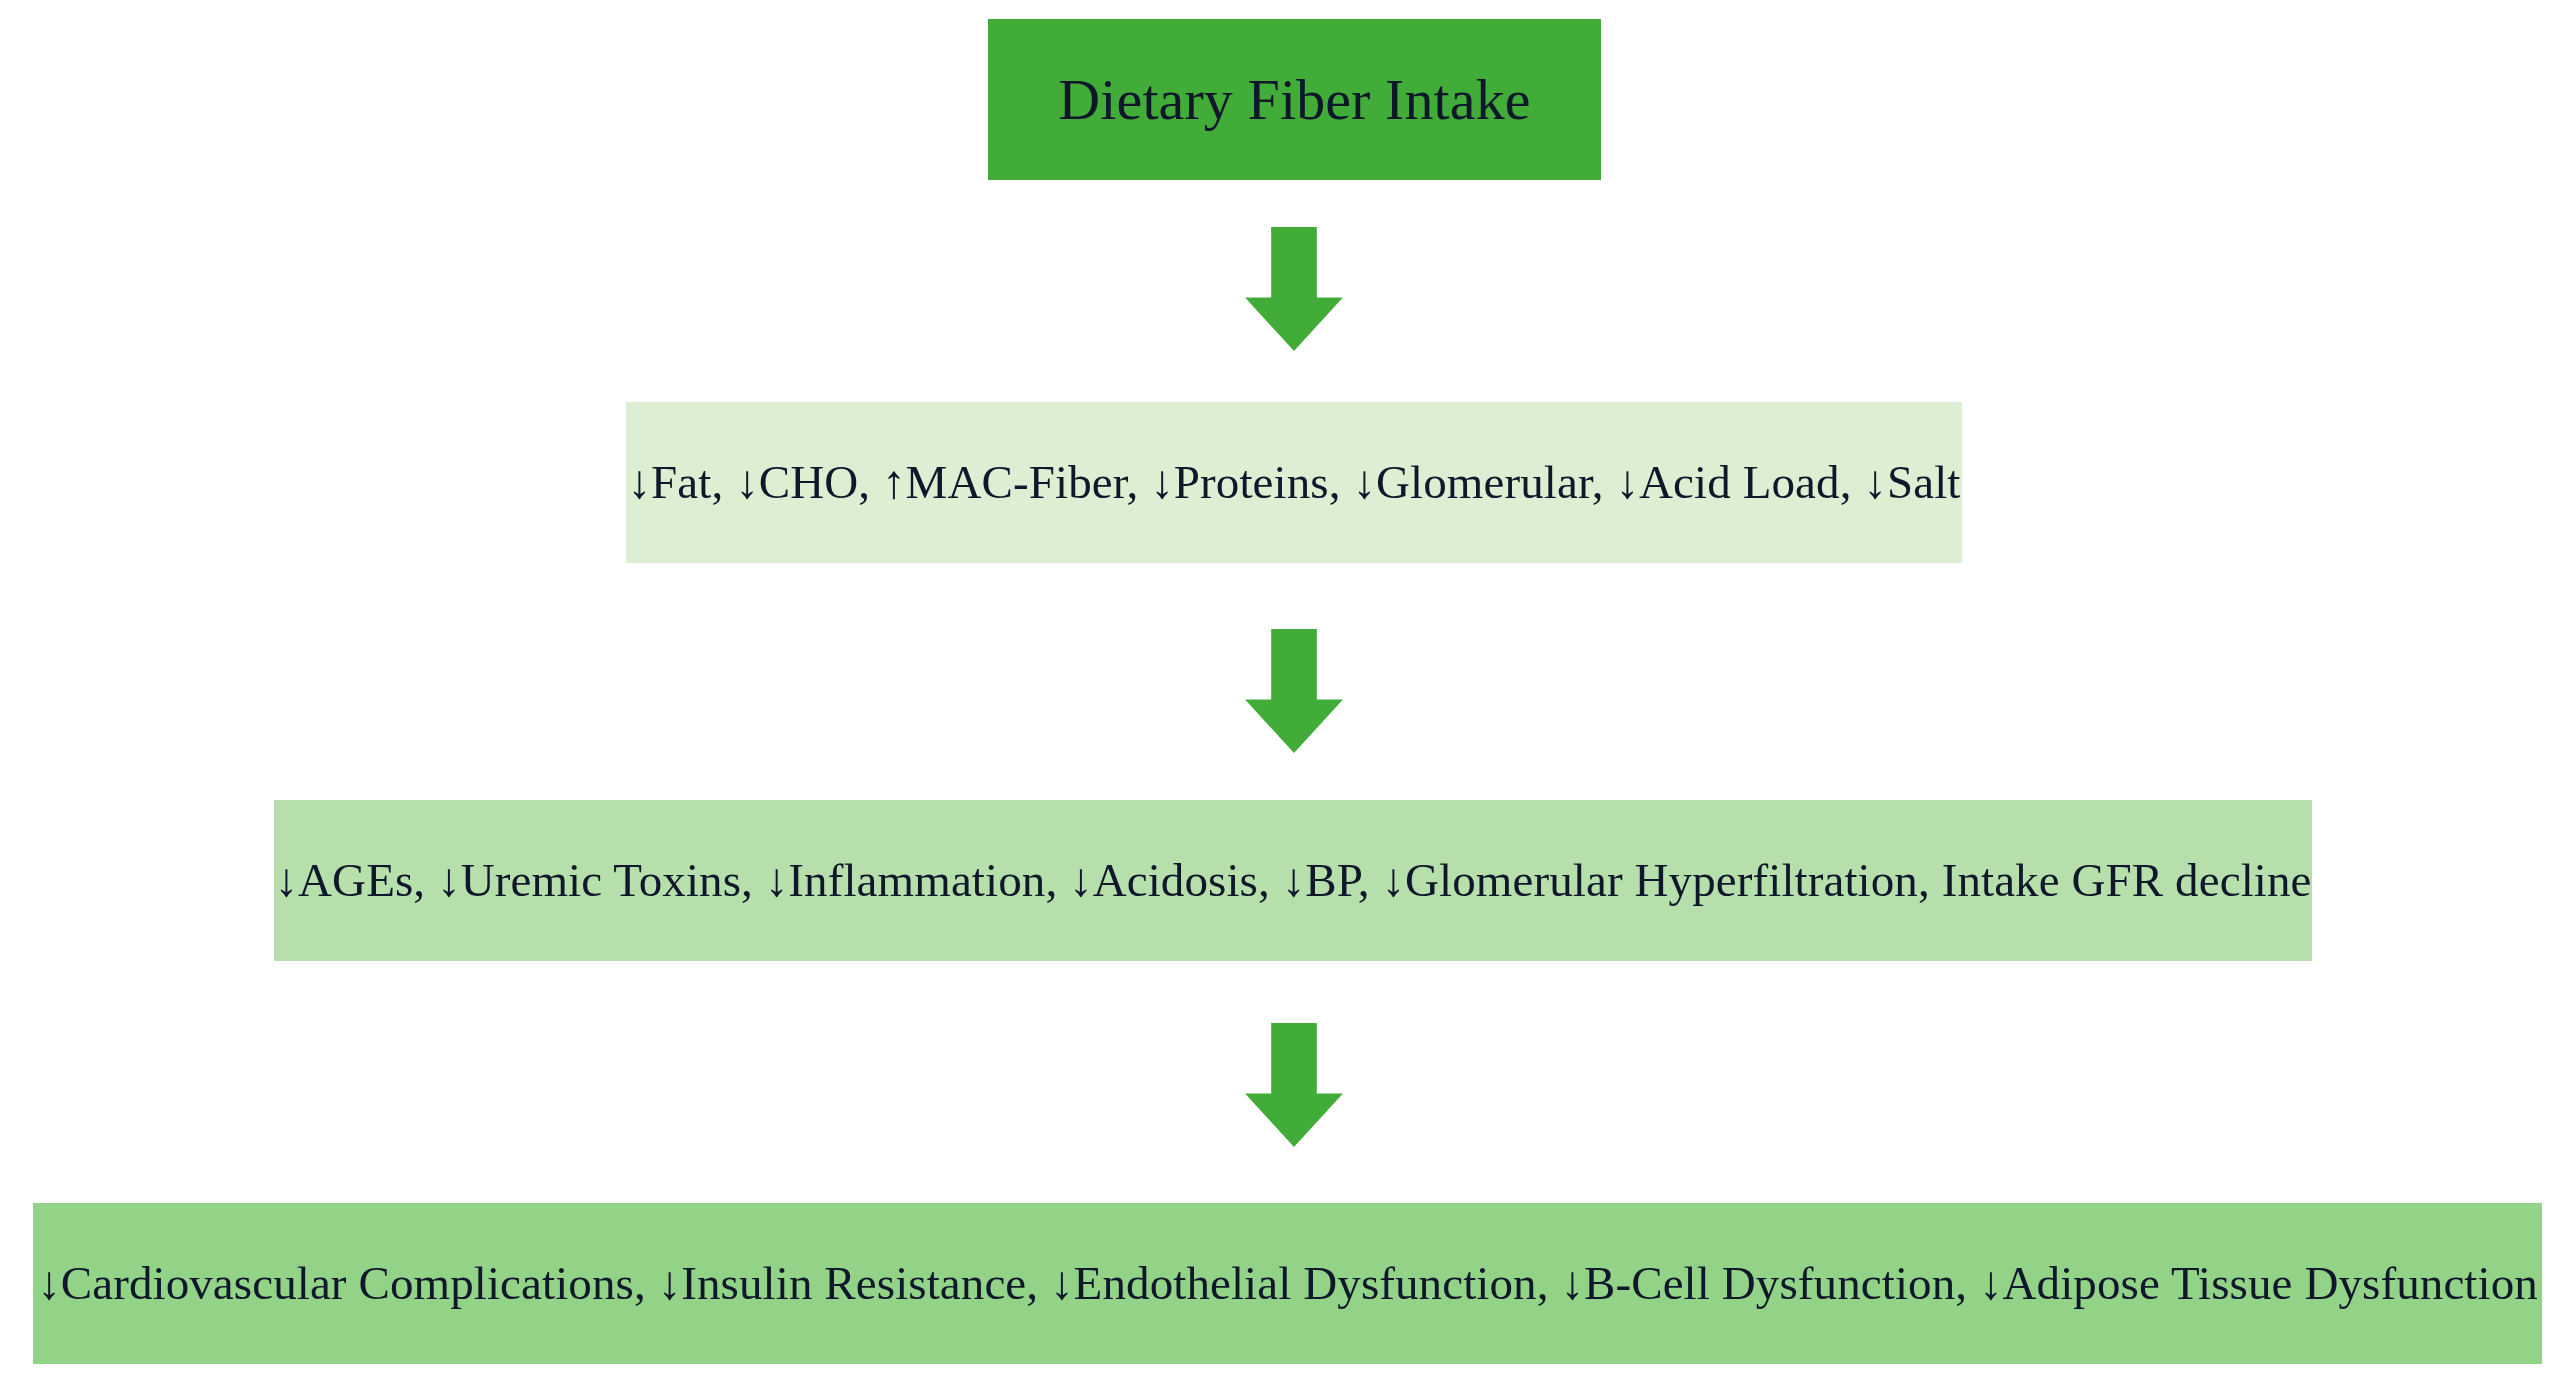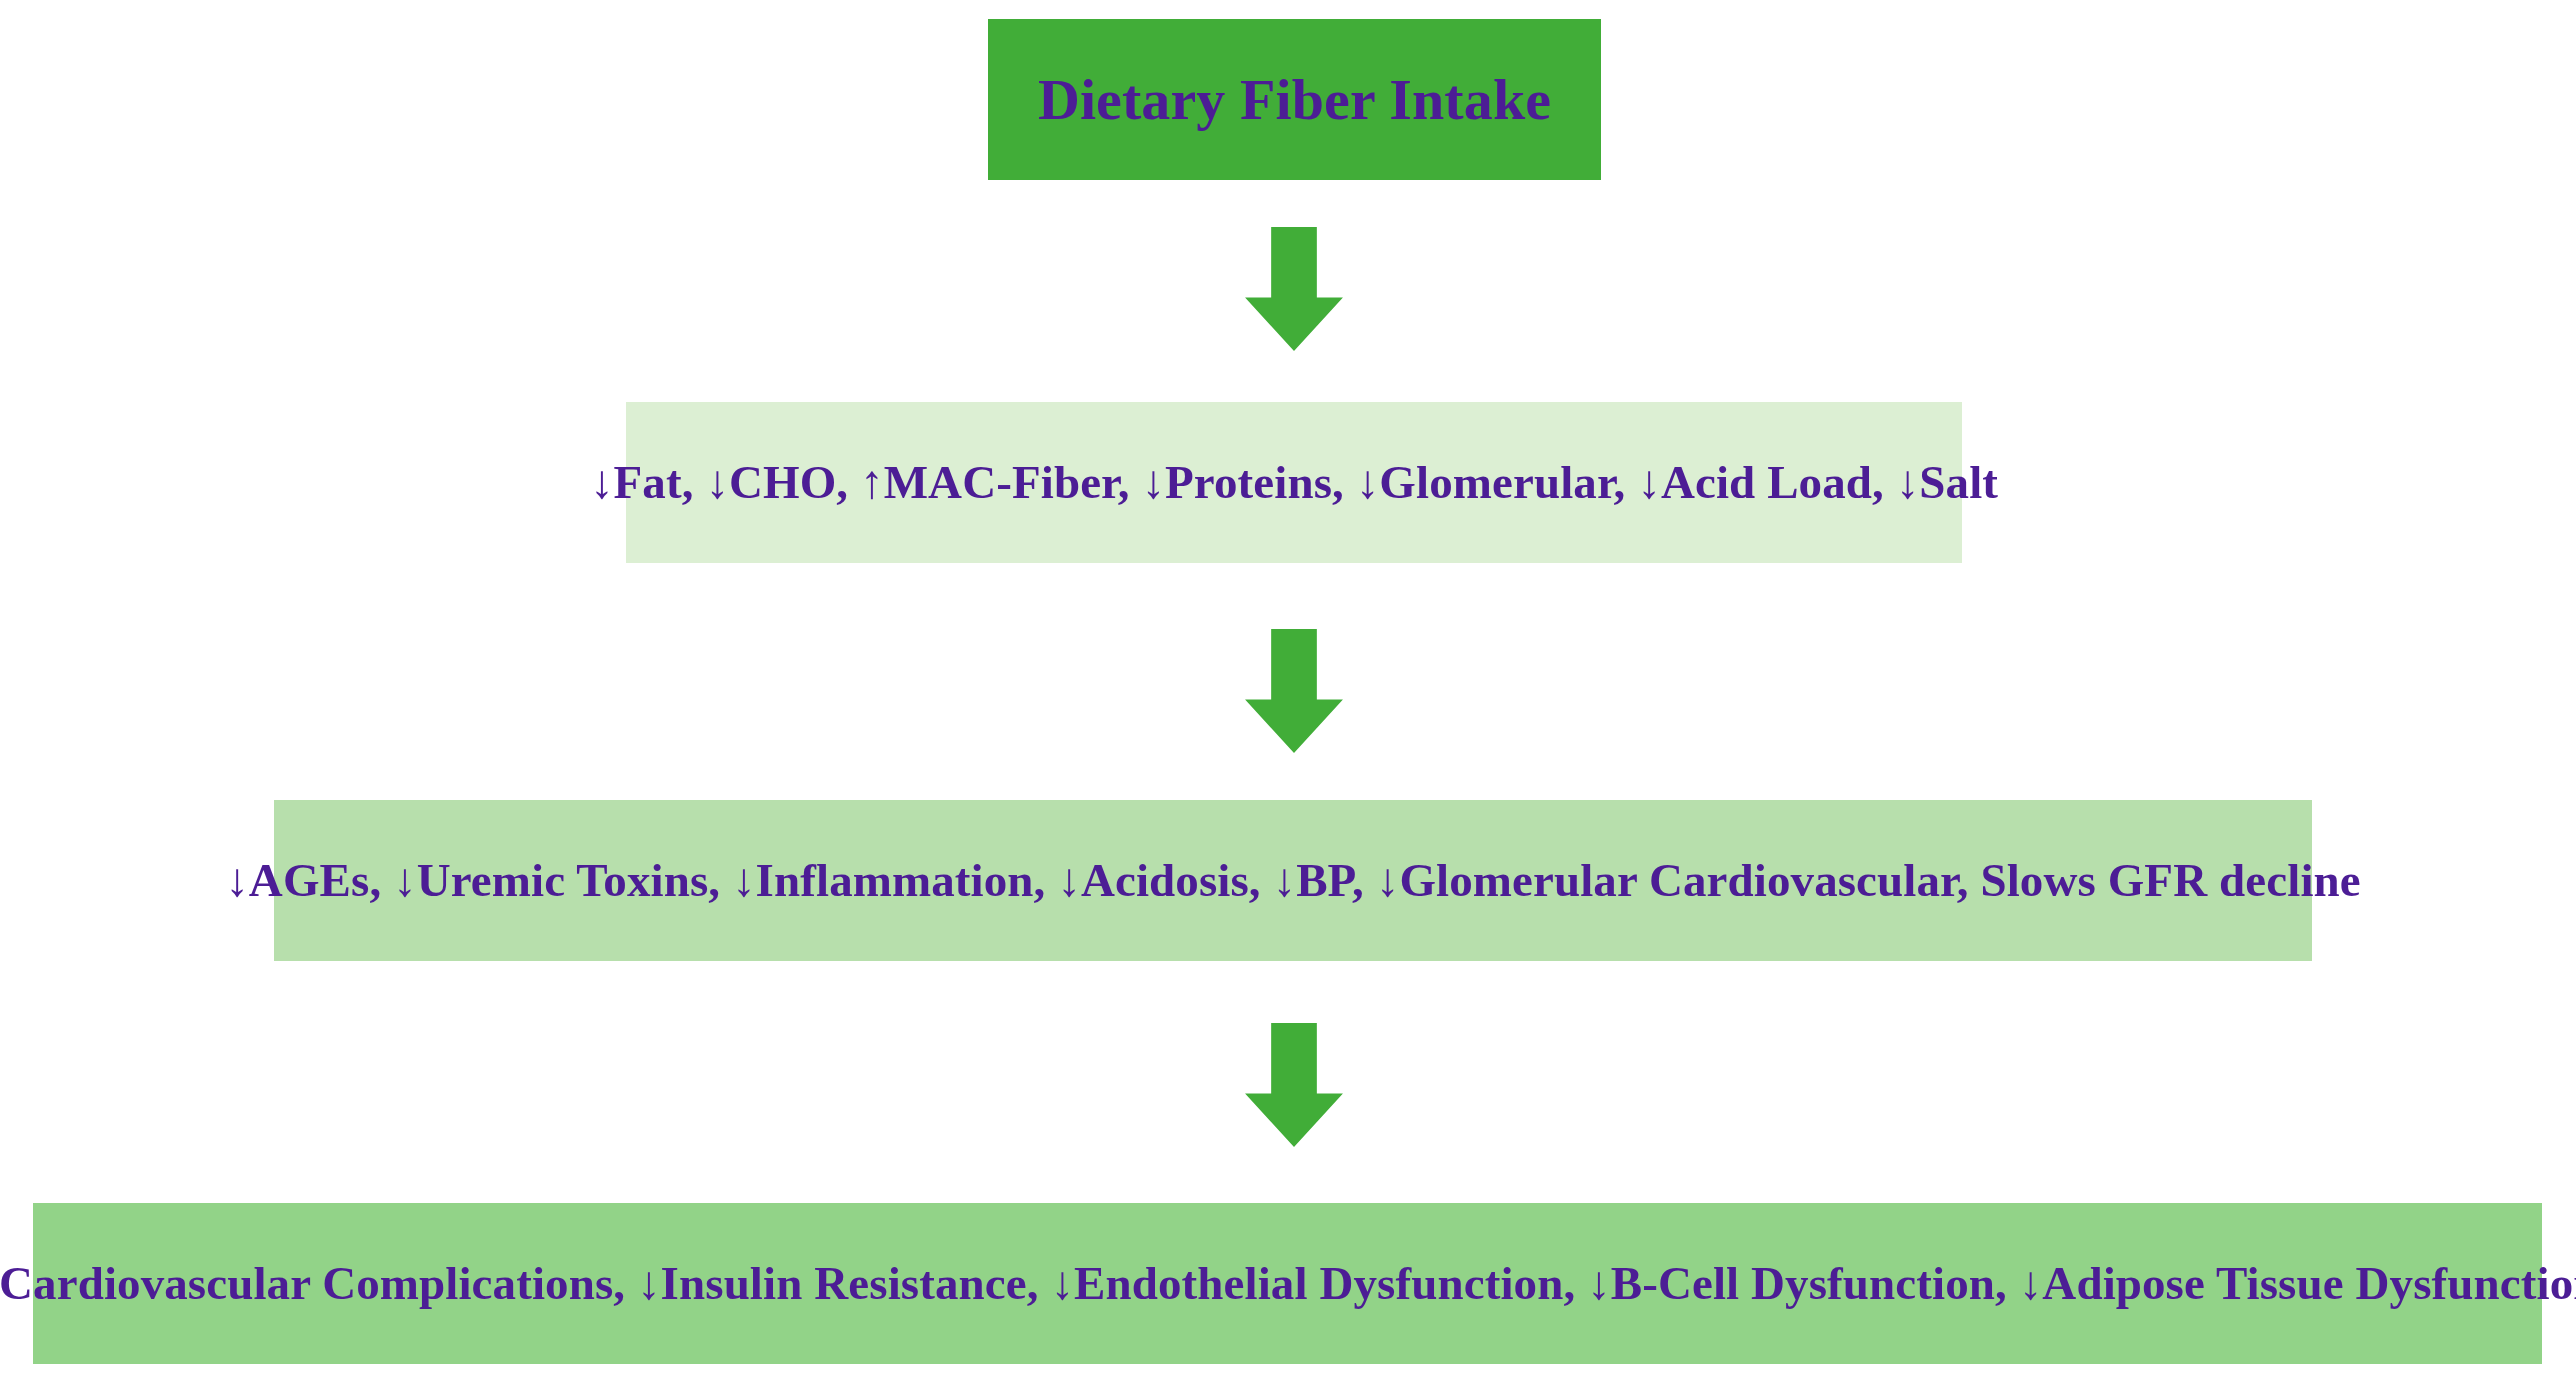--- a/index.html
+++ b/index.html
@@ -20,22 +20,22 @@
   }
   .node {
     position: absolute;
     display: flex;
     align-items: center;
     justify-content: center;
     box-sizing: border-box;
     text-align: center;
   }
   .node-label {
-    font-weight: bold;
-    color: #4c1d95;
+    font-weight: normal;
+    color: #0f172a;
     line-height: 1.1;
     white-space: nowrap;
     letter-spacing: 0.1px;
   }
 
   
   #node-title {
     left: 988px;
     top: 19px;
     width: 613px;
@@ -116,21 +116,21 @@
     <span class="node-label">↓Fat, ↓CHO, ↑MAC-Fiber, ↓Proteins, ↓Glomerular, ↓Acid Load, ↓Salt</span>
   </div>
 
   <div class="arrow" id="arrow-2">
     <svg viewBox="0 0 150 190" xmlns="http://www.w3.org/2000/svg" aria-hidden="true">
       <polygon points="40,0 110,0 110,108 150,108 75,190 0,108 40,108" fill="#41AD38"></polygon>
     </svg>
   </div>
 
   <div class="node" id="node-effects">
-    <span class="node-label">↓AGEs, ↓Uremic Toxins, ↓Inflammation, ↓Acidosis, ↓BP, ↓Glomerular Cardiovascular, Slows GFR decline</span>
+    <span class="node-label">↓AGEs, ↓Uremic Toxins, ↓Inflammation, ↓Acidosis, ↓BP, ↓Glomerular Hyperfiltration, Intake GFR decline</span>
   </div>
 
   <div class="arrow" id="arrow-3">
     <svg viewBox="0 0 150 190" xmlns="http://www.w3.org/2000/svg" aria-hidden="true">
       <polygon points="40,0 110,0 110,108 150,108 75,190 0,108 40,108" fill="#41AD38"></polygon>
     </svg>
   </div>
 
   <div class="node" id="node-outcomes">
     <span class="node-label">↓Cardiovascular Complications, ↓Insulin Resistance, ↓Endothelial Dysfunction, ↓B-Cell Dysfunction, ↓Adipose Tissue Dysfunction</span>

